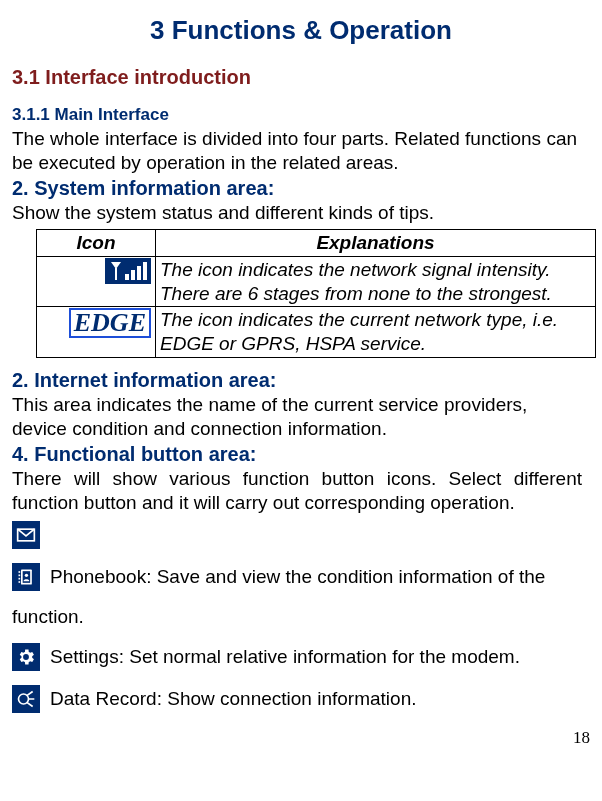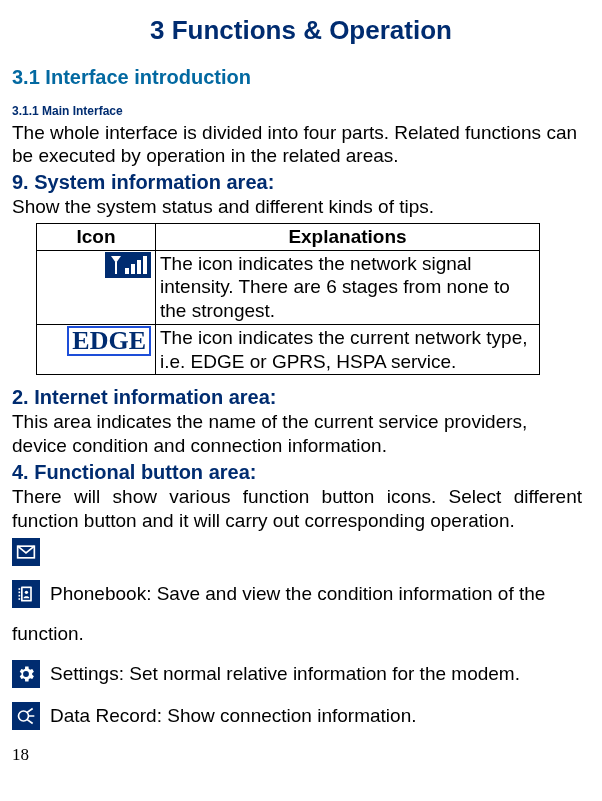--- a/index.html
+++ b/index.html
@@ -16,43 +16,44 @@
     font-weight: bold;
     font-size: 26px;
     text-align: center;
     color: #002C70;
     margin: 4px 0 18px 0;
   }
   .h-sec {
     font-family: Verdana, Geneva, sans-serif;
     font-weight: bold;
     font-size: 20px;
-    color: #0369a1;
+    color: #7f1d1d;
     margin: 0 0 14px 0;
   }
   .h-sub {
     font-family: Verdana, Geneva, sans-serif;
     font-weight: bold;
-    font-size: 12px;
+    font-size: 17px;
     color: #002C70;
     margin: 0 0 2px 0;
   }
   .h-area {
     font-family: Verdana, Geneva, sans-serif;
     font-weight: bold;
     font-size: 20px;
     color: #002C70;
     margin: 2px 0 0 0;
   }
   .body-text { margin: 0 8px 2px 0; }
   .body-text.justify { text-align: justify; }
   table.icon-table {
     border-collapse: collapse;
     margin: 4px 0 10px 24px;
-    width: 504px;
+    width: 560px;
+    font-style: italic;
   }
   table.icon-table th, table.icon-table td {
     border: 1px solid #000;
     font-size: 19px;
     vertical-align: top;
     padding: 1px 4px;
   }
   table.icon-table th {
     font-weight: bold;
     text-align: center;
@@ -96,37 +97,37 @@
     display:inline-flex;
     align-items:center;
     justify-content:center;
     width:28px; height:28px;
     background:#002C70;
     color:#fff;
     flex: 0 0 28px;
   }
   .sq-icon svg { width:20px; height:20px; }
   .page-num {
-    text-align:left;
+    text-align:right;
     font-family: "Times New Roman", serif;
     font-size: 17px;
   }
   .contacts-cont { margin: 0 0 14px 0; }
 </style>
 </head>
 <body>
 
 <div class="chapter-title">3 Functions &amp; Operation</div>
 
 <div class="h-sec">3.1 Interface introduction</div>
 
 <div class="h-sub">3.1.1 Main Interface</div>
 <p class="body-text">The whole interface is divided into four parts. Related functions can be executed by operation in the related areas.</p>
 
-<div class="h-area">9. System information area:</div>
+<div class="h-area">2. System information area:</div>
 <p class="body-text">Show the system status and different kinds of tips.</p>
 
 <table class="icon-table">
   <tbody>
       <tr>
     <th>Icon</th>
     <th>Explanations</th>
   </tr>
   <tr>
     <td class="icon-cell">

